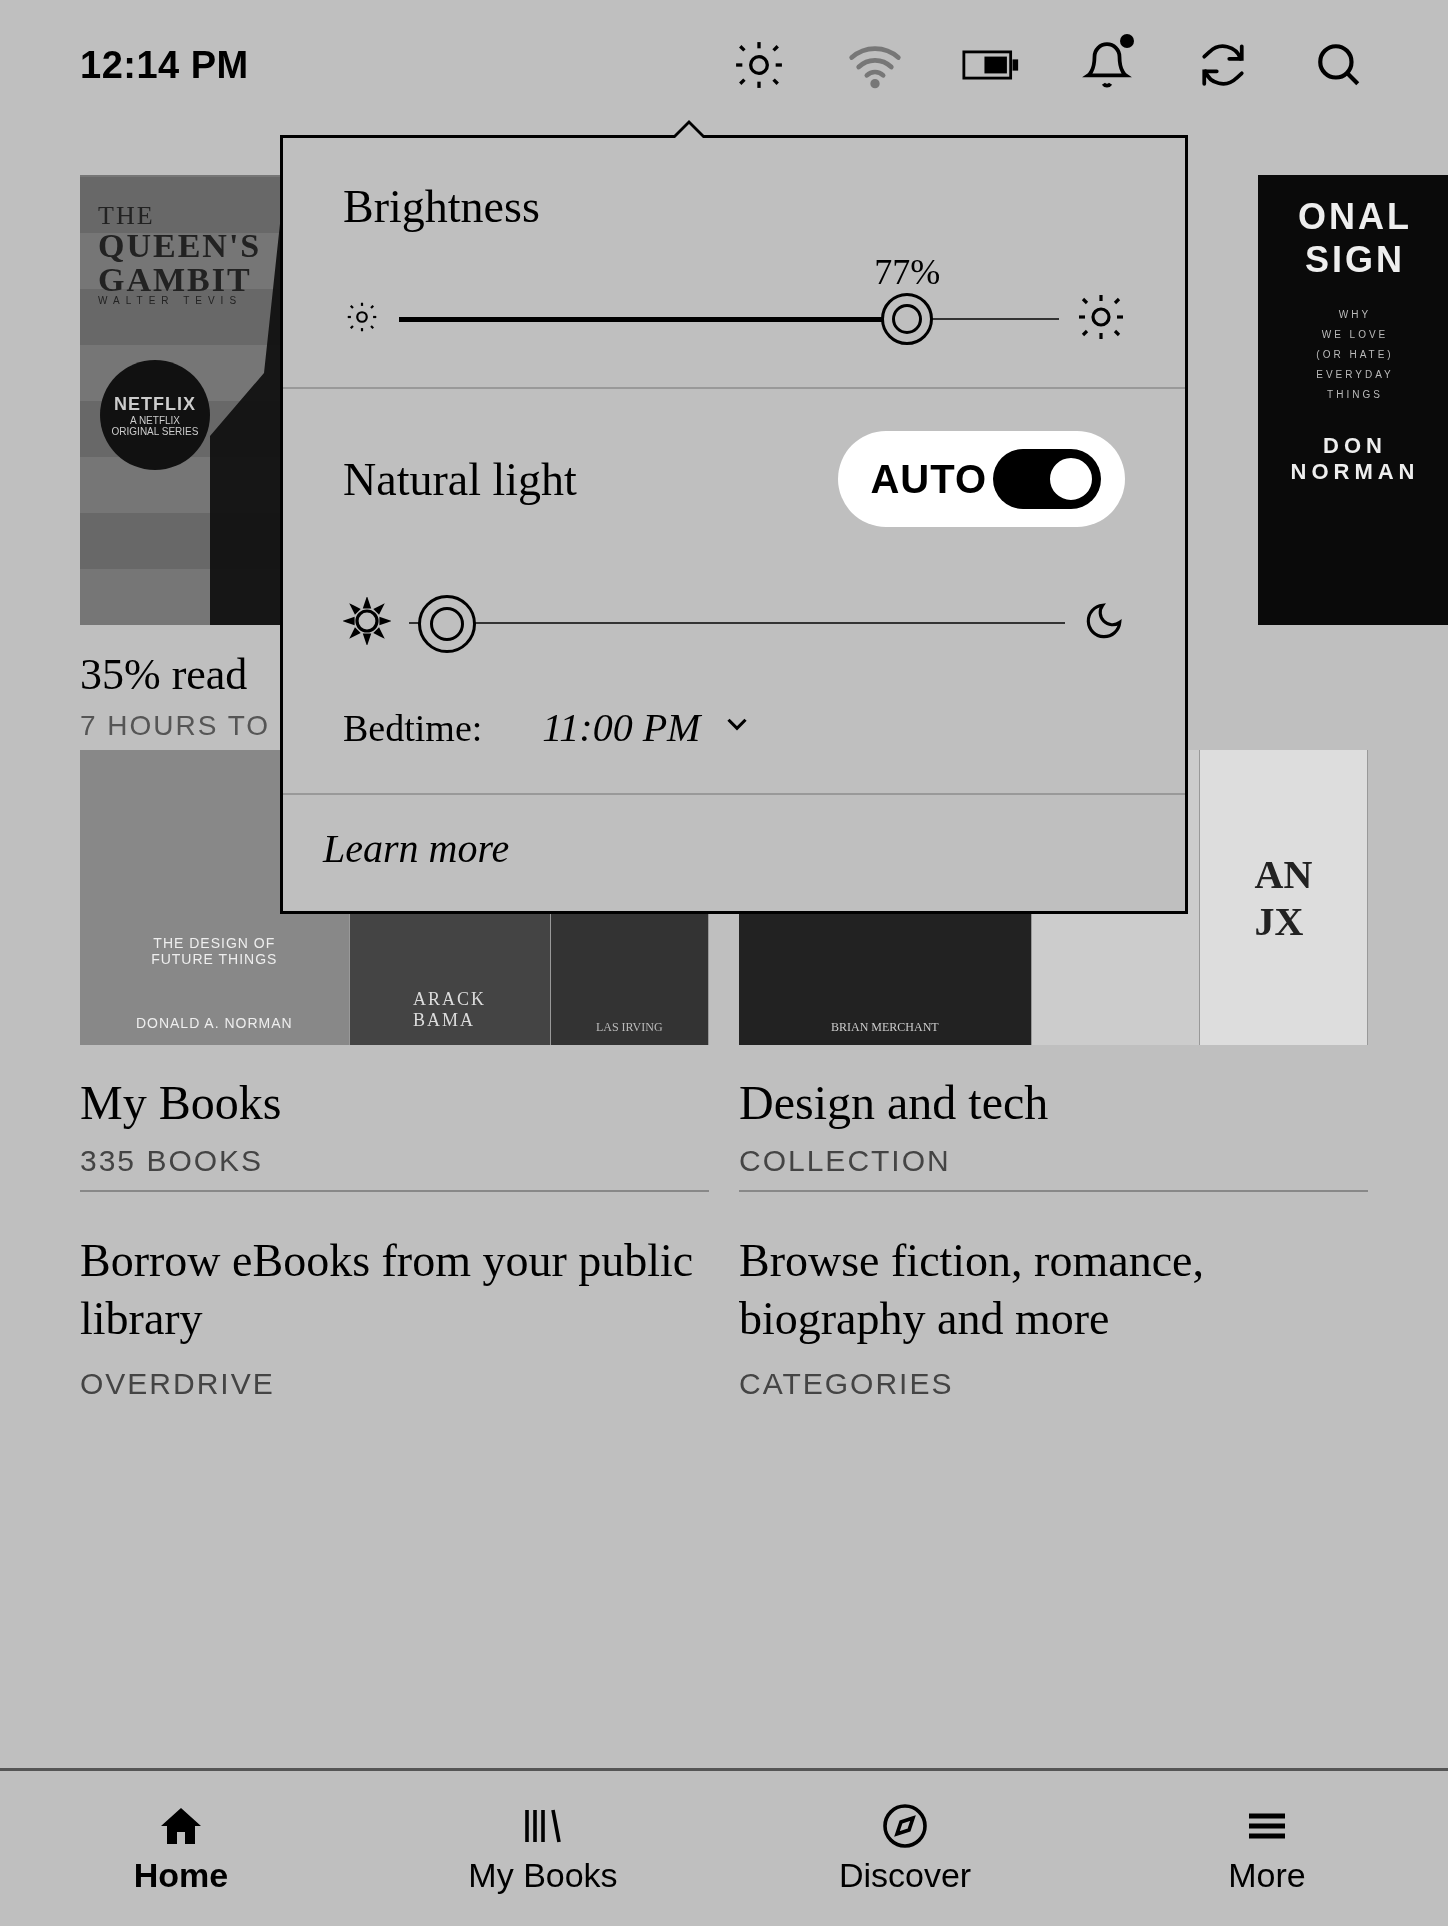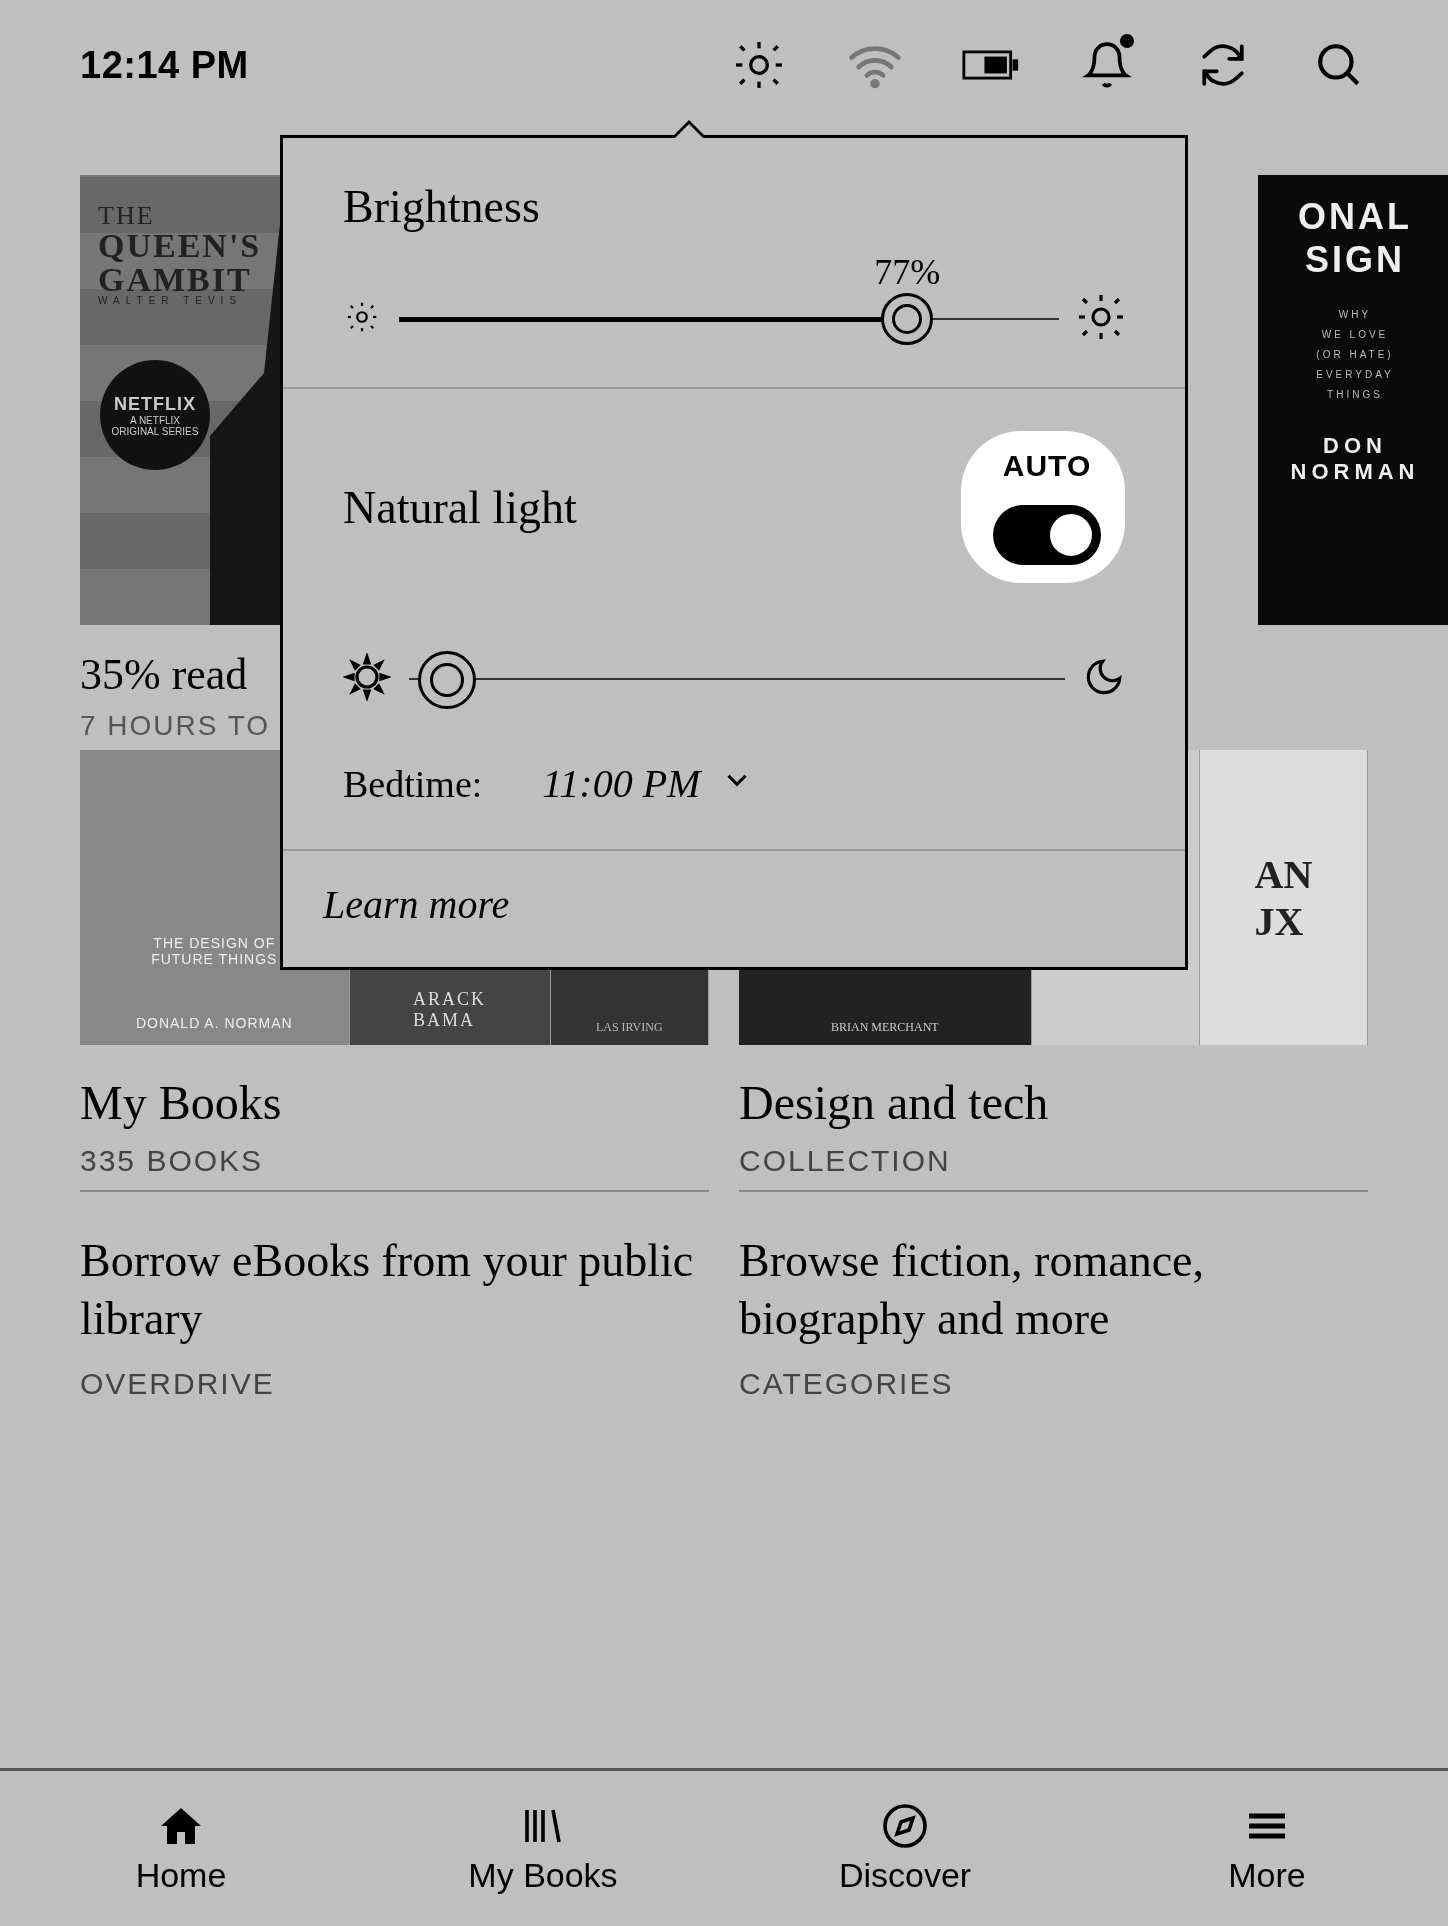--- a/index.html
+++ b/index.html
@@ -27,42 +27,42 @@
   .cov { flex:1; background:#707070; border-right:1px solid #999; display:flex; align-items:center; justify-content:center; color:#ddd; font-size:16px; }
 
   .links-row { position:absolute; top: 1015px; left:0; right:0; display:flex; gap:30px; }
   .link-card { flex:1; border-top: 2px solid #888; padding-top: 40px; }
   .link-title { font-family: Georgia, serif; font-size: 46px; line-height:1.25; }
   .link-sub { font-family: -apple-system, Helvetica, Arial, sans-serif; font-size: 30px; letter-spacing: 2px; color:#444; margin-top: 20px; text-transform: uppercase;}
 
   
   .bottomnav { position:absolute; left:0; right:0; bottom:0; height: 158px; border-top: 3px solid #555; background:#bfbfbf; display:flex; }
   .navitem { flex:1; display:flex; flex-direction:column; align-items:center; justify-content:center; gap:6px; font-family: -apple-system, Helvetica, Arial, sans-serif; font-size: 34px; }
-  .navitem.active { font-weight:400; }
+  .navitem.active { font-weight:700; }
 
   
   .popover { position:absolute; top:135px; left:280px; width: 908px; background:#bfbfbf; border:3px solid #000; }
   .pop-arrow { position:absolute; top:-18px; left:388px; width:0;height:0;border-left:18px solid transparent;border-right:18px solid transparent;border-bottom:18px solid #000;}
   .pop-arrow::after{content:"";position:absolute;top:4px;left:-15px;width:0;height:0;border-left:15px solid transparent;border-right:15px solid transparent;border-bottom:15px solid #bfbfbf;}
   .pop-section { padding: 42px 60px; }
   .pop-title { font-family: Georgia, serif; font-size: 46px; }
   .pop-divider { border:none; border-top:2px solid #999; }
 
   
   .slider-wrap { margin-top: 60px; display:flex; align-items:center; gap:18px; }
   .slider { flex:1; position:relative; height: 4px; }
   .slider .track-left { position:absolute; left:0; top:0; height:5px; background:#000; }
   .slider .track-right { position:absolute; right:0; top:1px; height:2px; background:#333; }
   .slider .thumb { position:absolute; top:-24px; width:52px; height:52px; border-radius:50%; border:3px solid #000; background:#bfbfbf; transform:translateX(-50%); }
   .slider .thumb::after { content:""; position:absolute; inset:8px; border-radius:50%; border:3px solid #000; }
   .slider .pct { position:absolute; top:-66px; font-family: Georgia, serif; font-size:36px; transform:translateX(-50%); }
 
   
   .nl-head { display:flex; align-items:center; justify-content:space-between; }
-  .auto-pill { display:flex; align-items:center; gap:22px; background:#fff; border-radius:60px; padding: 18px 24px 18px 32px; font-family: -apple-system, Helvetica, Arial, sans-serif; font-weight:700; font-size:30px; letter-spacing:1px;flex-direction:column; }
+  .auto-pill { display:flex; align-items:center; gap:6px; background:#fff; border-radius:60px; padding: 18px 24px 18px 32px; font-family: -apple-system, Helvetica, Arial, sans-serif; font-weight:700; font-size:40px; letter-spacing:1px; }
   .toggle { width:108px; height:60px; border-radius:40px; background:#000; position:relative; }
   .toggle .knob { position:absolute; right:6px; top:6px; width:48px; height:48px; border-radius:50%; background:#fff; border:3px solid #000; }
 
   .nl-slider-wrap { margin-top: 70px; display:flex; align-items:center; gap:18px; }
   .nl-slider { flex:1; position:relative; height:2px; background:#333; }
   .nl-thumb { position:absolute; left:38px; top:-27px; width:58px; height:58px; border-radius:50%; border:3px solid #000; background:#bfbfbf; transform:translateX(-50%);}
   .nl-thumb::after { content:""; position:absolute; inset:9px; border-radius:50%; border:3px solid #000; }
 
   .bedtime-row { margin-top: 55px; display:flex; align-items:center; gap:60px; font-family: Georgia, serif; font-size:38px; }
   .bedtime-val { font-style: italic; font-size: 40px; }

